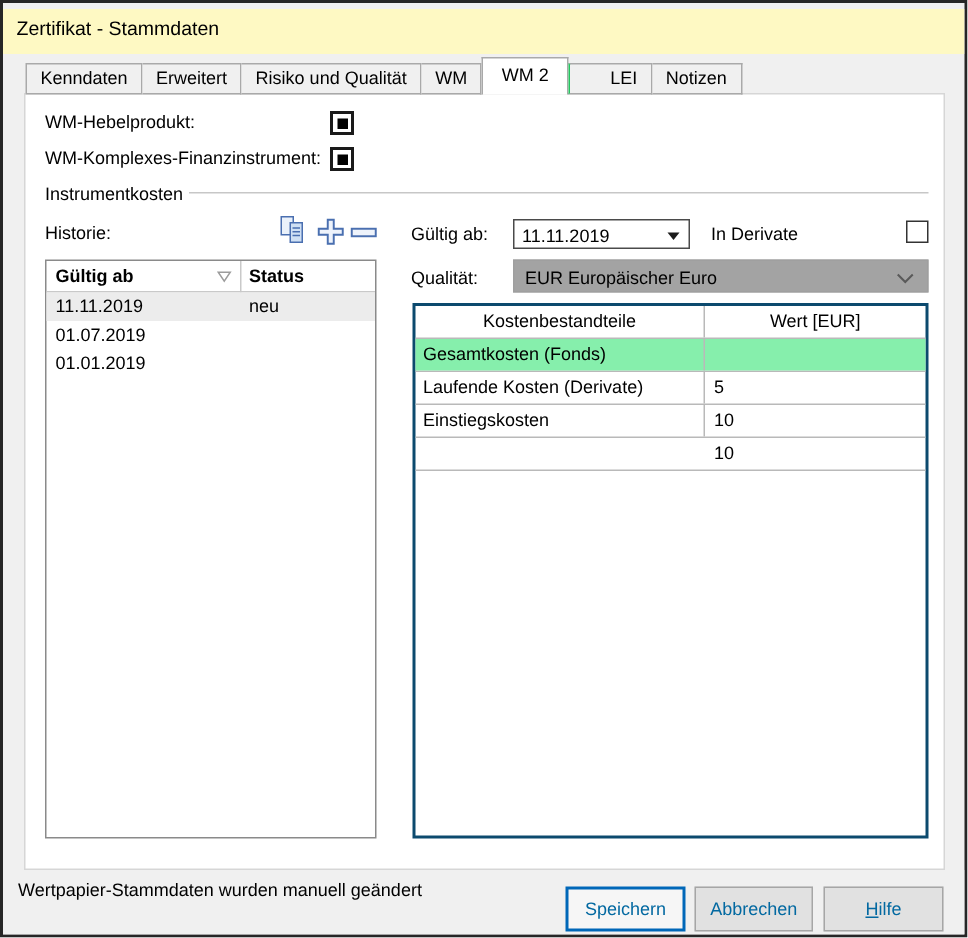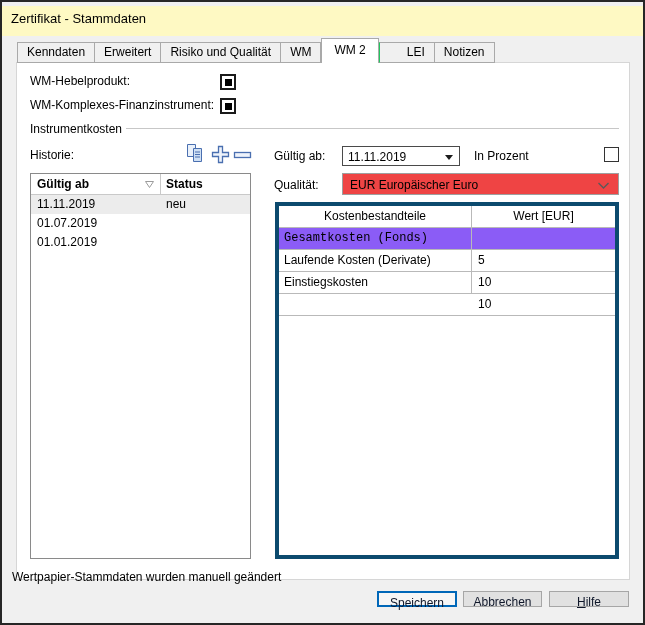--- a/index.html
+++ b/index.html
@@ -44,40 +44,40 @@
   .hrow .c1 { position:absolute; left:6px; }
   .hrow .c2 { position:absolute; left:135px; }
 
   
   .datecombo { position:absolute; left:340px; top:144px; width:118px; height:20px; border:1px solid #4a4a4a; background:#fff; cursor:default; }
   .datecombo .val { position:absolute; left:5px; top:3px; }
   .datecombo .arrow { position:absolute; right:6px; top:8px; width:0; height:0;
                       border:4px solid transparent; border-top:5px solid #1c1c1c; }
 
   
-  .combo { position:absolute; left:340px; top:171px; width:277px; height:22px; background:#ef4444; border:1px solid #9f9f9f; cursor:default; }
+  .combo { position:absolute; left:340px; top:171px; width:277px; height:22px; background:#a3a3a3; border:1px solid #9f9f9f; cursor:default; }
   .combo .val { position:absolute; left:7px; top:4px; }
   .combo svg { position:absolute; right:8px; top:8px; }
 
   
-  .ktable { position:absolute; left:273px; top:200px; width:344px; height:357px; border:4px solid #0c4a6e; background:#fff; }
+  .ktable { position:absolute; left:273px; top:200px; width:344px; height:357px; border:2px solid #0c4a6e; background:#fff; }
   .krow { display:flex; height:22px; line-height:21px; }
   .krow.header { border-bottom:1px solid #b9b9b9; }
   .krow .kc1 { width:193px; border-right:1px solid #b9b9b9; padding-left:5px; overflow:hidden; }
   .krow.header .kc1, .krow.header .kc2 { text-align:center; padding-left:0; }
   .krow .kc2 { flex:1; padding-left:6px; }
   .krow.body { border-bottom:1px solid #b9b9b9; }
-  .krow.hl .kc1, .krow.hl .kc2 { background:#8b5cf6;font-family:Liberation Mono, monospace; }
+  .krow.hl .kc1, .krow.hl .kc2 { background:#86efac; }
   .krow.graylabel .kc1 { background:#ebebeb;margin-top:24px; }
 
   
   .footer { position:absolute; left:0; top:578px; width:641px; height:43px; background:#f0f0f0; }
-  .status { position:absolute; left:10px; top:568px; }
-  .btn { position:absolute; top:589px; height:16px; background:#e1e1e1; border:1px solid #a6a6a6;
-         font-family:inherit; font-size:12px; color:#0f172a; text-align:center; line-height:21px; cursor:pointer; }
+  .status { position:absolute; left:10px; top:584px; }
+  .btn { position:absolute; top:589px; height:30px; background:#e1e1e1; border:1px solid #a6a6a6;
+         font-family:inherit; font-size:12px; color:#0369a1; text-align:center; line-height:21px; cursor:pointer; }
   .btn.default { border:2px solid #0067b8; background:#f6f6f6; }
   #btn-save { left:375px; width:80px; }
   #btn-cancel { left:461px; width:79px; }
   #btn-help { left:547px; width:80px; }
   .accel { text-decoration:underline; }
 </style>
 </head>
 <body>
 
 <div class="dialog">
@@ -147,21 +147,21 @@
       <div class="c2"></div>
     </div>
   </div>
 
   <div class="lbl" style="left:272px; top:147px;">Gültig ab:</div>
   <div class="datecombo">
     <div class="val">11.11.2019</div>
     <div class="arrow"></div>
   </div>
 
-  <div class="lbl" style="left:472px; top:147px;">In Prozent</div>
+  <div class="lbl" style="left:472px; top:147px;">In Derivate</div>
   <div class="cb-empty" style="left:602px; top:145px;"></div>
 
   <div class="lbl" style="left:272px; top:176px;">Qualität:</div>
   <div class="combo">
     <div class="val">EUR Europäischer Euro</div>
     <svg width="13" height="8" viewBox="0 0 13 8">
       <path d="M1.5 1 l5 5 l5 -5" fill="none" stroke="#5a5a5a" stroke-width="1.4"></path>
     </svg>
   </div>
 

